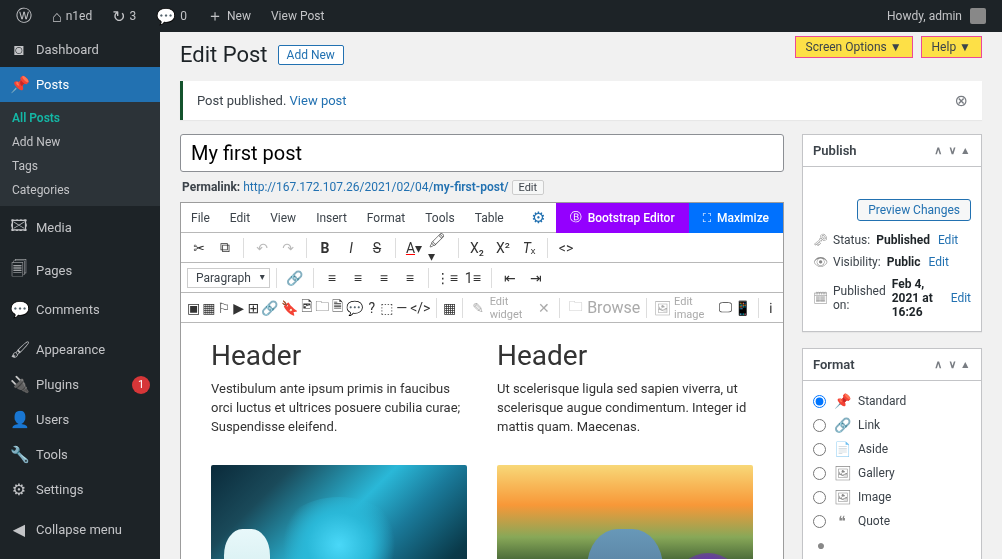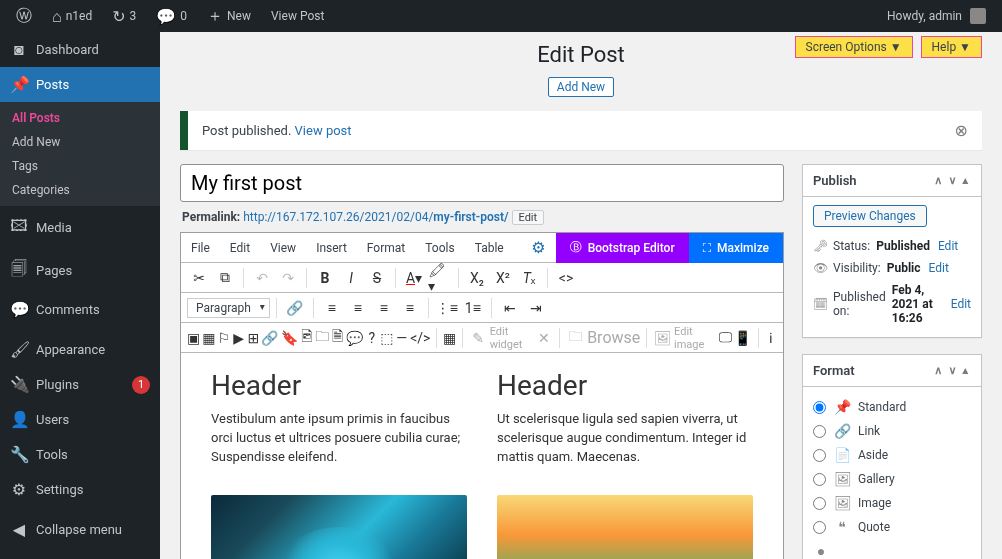--- a/index.html
+++ b/index.html
@@ -11,34 +11,34 @@
 .user-avatar { width: 16px; height: 16px; background: #888; border-radius: 2px; margin-left: 4px; }
 
 .layout { display: flex; height: calc(100vh - 32px); }
 
 .sidebar { width: 160px; background: #1d2327; color: #c3c4c7; font-size: 13px; overflow-y: auto; flex-shrink: 0; }
 .sidebar-item { display: flex; align-items: center; padding: 8px 10px; cursor: pointer; gap: 8px; }
 .sidebar-item.current { background: #2271b1; color: #fff; }
 .sidebar-item .icon { width: 18px; text-align: center; font-size: 16px; }
 .sidebar-sub { background: #2c3338; padding: 4px 0; }
 .sidebar-sub-item { padding: 5px 12px; font-size: 12px; cursor: pointer; color: #c3c4c7; }
-.sidebar-sub-item.current { color: #ec4899; font-weight: 600; }
+.sidebar-sub-item.current { color: #14b8a6; font-weight: 600; }
 .sidebar-sep { height: 5px; }
 .badge { background: #d63638; color: #fff; border-radius: 9px; min-width: 18px; height: 18px; display: inline-flex; align-items: center; justify-content: center; font-size: 11px; margin-left: auto; padding: 0 5px; }
 
 .main { flex: 1; overflow-y: auto; padding: 0 20px 20px; position:relative; }
 
-.header-row { display: flex; align-items: center; gap: 10px; padding: 10px 0; flex-direction: column; }
+.header-row { display: flex; align-items: center; gap: 10px; padding: 10px 0; }
 h1.pagetitle { font-size: 22px; font-weight: 400; color: #1d2327; }
 .btn-sm { display: inline-block; border: 1px solid #2271b1; color: #2271b1; background: #fff; padding: 2px 8px; font-size: 12px; border-radius: 2px; cursor: pointer; }
 
 .top-actions { position: absolute; top: 4px; right: 20px; display: flex; gap: 8px; }
 .top-actions .dropdown { border: 1px solid #ec4899; padding: 3px 10px; background: #fde047; cursor: pointer; font-size: 12px;}
 
-.notice { border-left: 8px solid #14532d; background: #fff; padding: 10px 14px; margin: 4px 0 14px; display:flex; justify-content:space-between; align-items:center; box-shadow: 0 1px 1px rgba(0,0,0,.04); }
+.notice { border-left: 3px solid #14532d; background: #fff; padding: 10px 14px; margin: 4px 0 14px; display:flex; justify-content:space-between; align-items:center; box-shadow: 0 1px 1px rgba(0,0,0,.04); }
 .notice a { color: #2271b1; text-decoration: none; }
 .dismiss { color: #787c82; cursor: pointer; font-size: 16px; }
 
 .cols { display: flex; gap: 18px; align-items:flex-start; }
 .col-main { flex: 1; min-width:0; }
 .col-side { width: 180px; flex-shrink: 0; }
 
 .titlebox { width: 100%; border: 1px solid #8c8f94; padding: 6px 10px; font-size: 20px; background: #fff; border-radius: 3px; }
 .permalink { padding: 8px 2px; font-size: 12px; }
 .permalink a { color: #2271b1; text-decoration: none; }
@@ -81,21 +81,21 @@
 .mb-icon { cursor:pointer; padding: 0 3px; color: #787c82; font-size: 11px; }
 .metabox-b { padding: 8px 10px; font-size: 12px; }
 .pub-row { display:flex; align-items:center; gap: 6px; padding: 4px 0; }
 .pub-row .icn { color: #888; width: 14px; }
 .pub-row b { color: #1d2327; }
 .pub-row a { color: #2271b1; text-decoration:none; margin-left: 2px; }
 .pub-actions { border-top: 1px solid #dcdcde; padding: 10px; display:flex; justify-content:space-between; align-items:center; margin: 8px -10px -8px; background:#f6f7f7;}
 .trash { color: #b32d2e; cursor:pointer; font-size:12px;}
 .btn-primary { background: #2271b1; color: #fff; border: 1px solid #2271b1; padding: 4px 12px; border-radius: 3px; cursor:pointer; font-size:12px;}
 .btn-sec { background: #f6f7f7; border: 1px solid #2271b1; color: #2271b1; padding: 3px 10px; border-radius: 3px; cursor:pointer; font-size:12px;}
-.preview-row { display:flex; padding-bottom:8px;}
+.preview-row { display:flex; justify-content:flex-end; padding-bottom:8px;margin-top:24px;}
 
 .fmt-row { display:flex; align-items:center; gap: 8px; padding: 4px 0; cursor:pointer;}
 .fmt-row input { margin: 0; }
 .fmt-row .ficn { color: #888; width: 16px; text-align:center; font-size: 14px;}
 </style>
 </head>
 <body>
 
 <div class="topbar">
   <div class="topbar-left">

